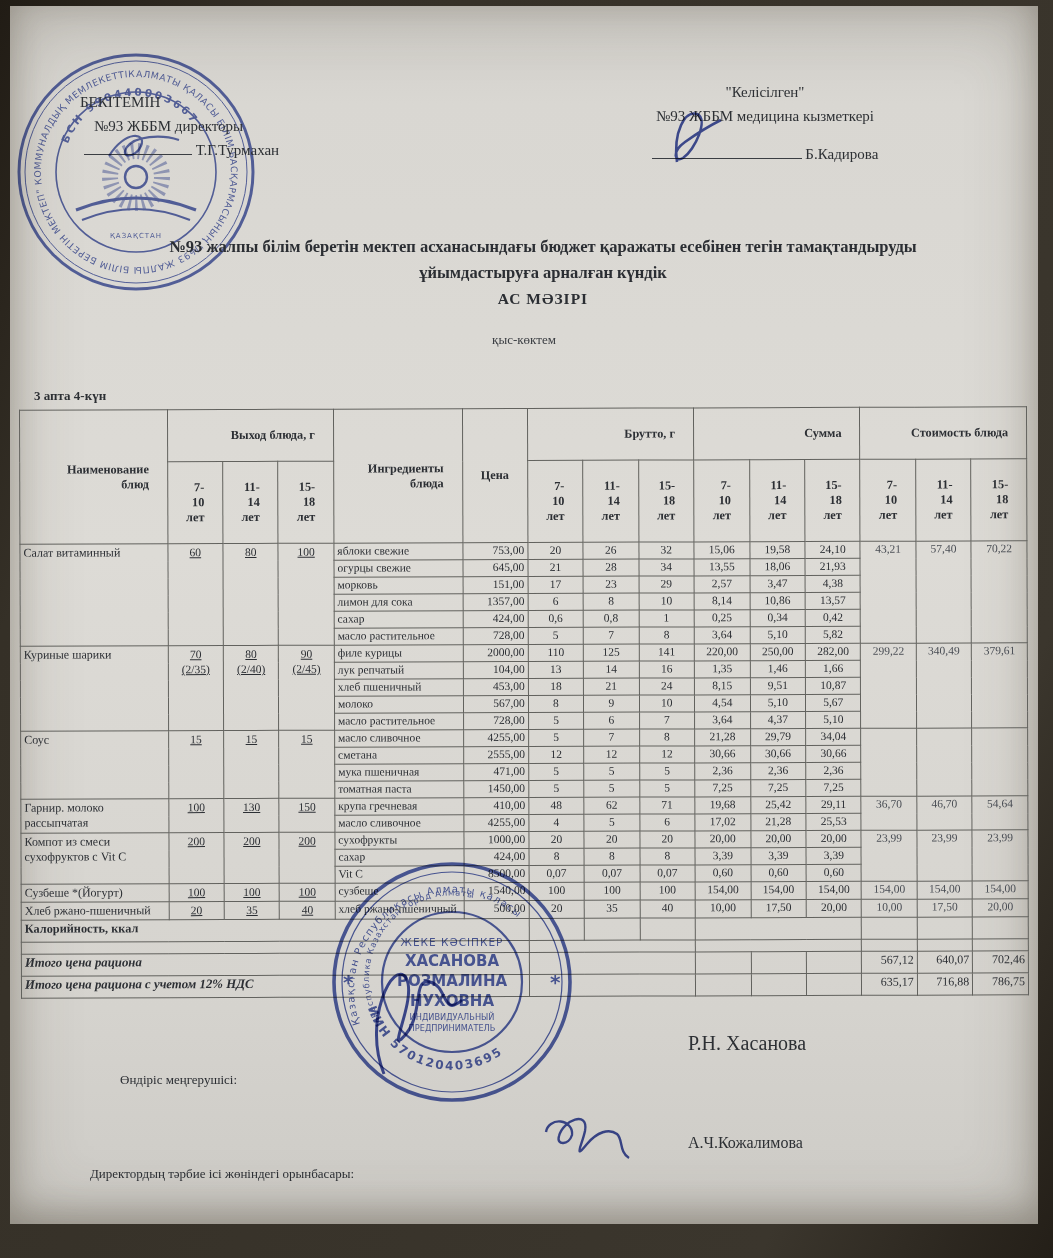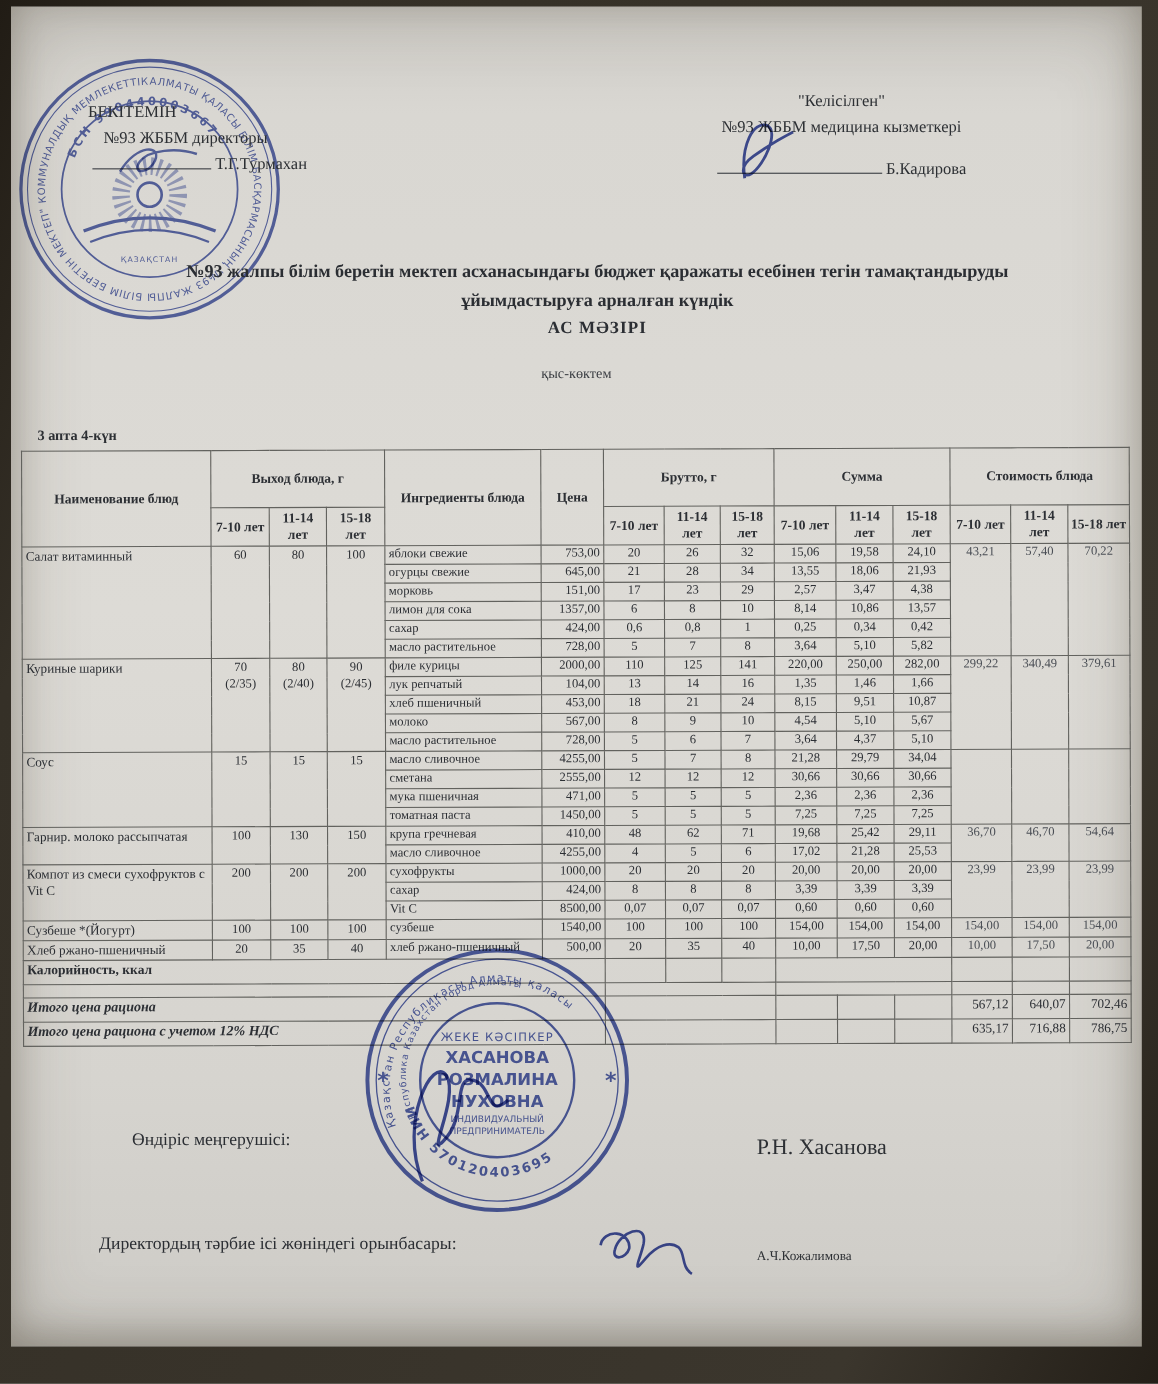--- a/index.html
+++ b/index.html
@@ -23,45 +23,45 @@
   .title-block{left:50px;right:12px;top:228px;text-align:center;font-weight:bold;font-size:16.5px;line-height:26px;color:#2b2e33;}
   .menu-title{font-size:15.5px;letter-spacing:1px;margin-top:0;}
   .season{left:0;right:0;top:326px;text-align:center;font-size:13px;color:#3a3d42;}
   .weekday{left:24px;top:382px;font-size:13px;font-weight:bold;}
   
   table.menu{
     position:absolute;left:10px;top:402px;width:1008px;border-collapse:collapse;
     font-size:11.5px;color:#2c2f34;transform:rotate(-0.2deg);
   }
   table.menu th,table.menu td{border:1px solid #62625e;padding:1px 3px;vertical-align:top;}
-  table.menu th{font-weight:bold;font-size:12.3px;text-align:center;vertical-align:middle;padding:2px;}
+  table.menu th{font-weight:bold;font-size:12.3px;text-align:right;vertical-align:middle;padding:18px;}
   tr.hrow1{height:52px;}
   tr.hrow2{height:34px;}
   tbody tr{height:17px;}
   td.c{text-align:center;}
   td.r{text-align:right;padding-right:5px;margin-top:18px;}
   td.name{text-align:left;font-size:12px;padding-left:4px;line-height:15px;}
   td.ing{padding-left:4px;}
-  td.out{text-align:center;white-space:pre-line;line-height:15px;}
+  td.out{text-align:center;white-space:pre-line;line-height:15px;text-decoration:underline;}
   td.cost{text-align:center;color:#4a4e55;}
   tr.cal td{font-weight:bold;font-size:12.3px;height:19px;}
   tr.sp{height:12px;}
   tr.tot td{font-weight:bold;font-style:italic;font-size:12.8px;height:19px;}
   tr.tot td.val{font-style:normal;text-align:right;font-weight:normal;font-size:12px;}
   
   .stamp{mix-blend-mode:multiply;}
   .school-stamp{left:0px;top:40px;opacity:.82;}
   .ip-stamp{left:316px;top:850px;opacity:.88;}
   .sig-svg{mix-blend-mode:multiply;}
   
-  .sigrow-label{font-size:16px;color:#2b2e33;}
+  .sigrow-label{font-size:13px;color:#2b2e33;margin-top:44px;}
   .lab1{left:110px;top:1022px;}
   .nm1{left:678px;top:1026px;font-size:20px;}
   .lab2{left:80px;top:1116px;}
-  .nm2{left:678px;top:1128px;font-size:12px;}
+  .nm2{left:678px;top:1128px;font-size:16px;}
   .stamp-text{fill:#3c4ea5;font-family:"DejaVu Sans",sans-serif;}
 </style>
 </head>
 <body>
 
 <div class="paper">
 
   <svg class="abs stamp school-stamp" width="252" height="252" viewBox="0 0 252 252">
     <g fill="none" stroke="#3c4ea5">
       <circle cx="126" cy="126" r="117" stroke-width="3"></circle>

